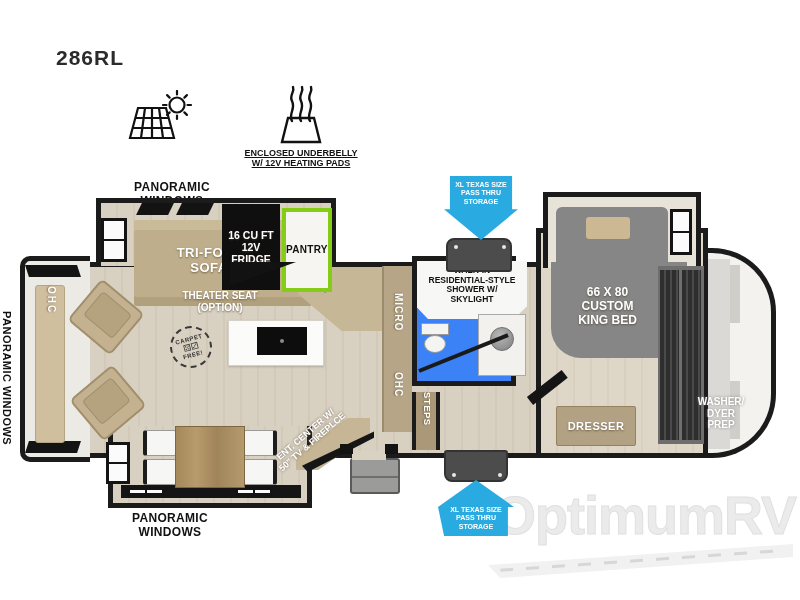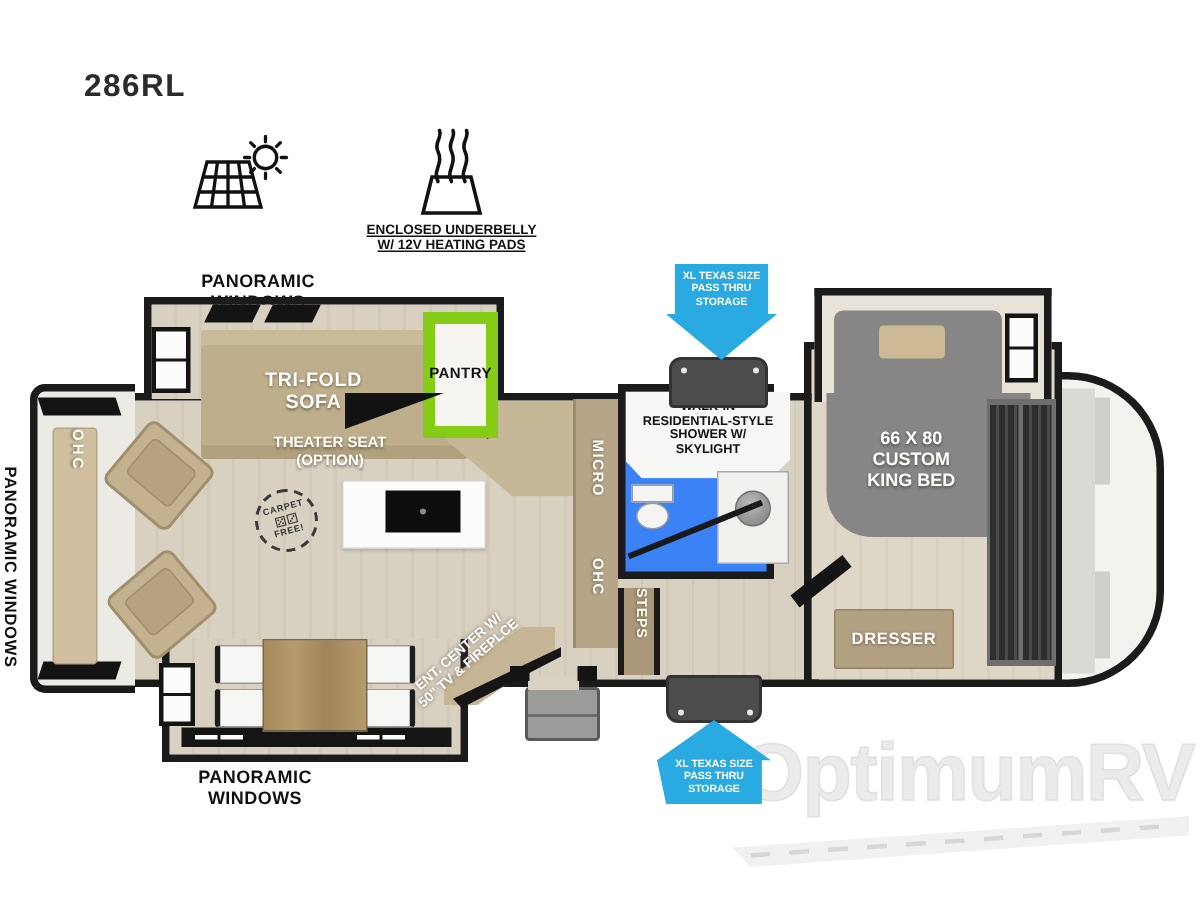--- a/index.html
+++ b/index.html
@@ -80,21 +80,26 @@
   </div>
   <div class="abs win" style="left:101px;top:218px;width:26px;height:44px;z-index:5;grid-template-rows:1fr 1fr;">
       <i></i>
       <i></i>
     </div>
 
   <div class="abs" style="left:134px;top:220px;width:178px;height:86px;z-index:4;background:#bfae8b;border-radius:3px;box-shadow:inset 0 10px 0 #c9ba98, inset 0 -9px 0 #b0a07d;">
     <div class="abs lbl wht" style="left:10px;top:26px;width:130px;font-size:13px;letter-spacing:.5px;">TRI-FOLD
 SOFA</div>
   </div>
-  <div class="abs" style="left:282px;top:208px;width:50px;height:84px;z-index:5;background:#f6f5f1;border:8px solid #84cc16;display:flex;align-items:center;justify-content:center;">
+  <div class="abs" style="left:222px;top:204px;width:58px;height:86px;z-index:5;background:#0f0f0f;display:flex;align-items:center;justify-content:center;">
+    <div class="lbl wht" style="font-size:10.5px;">16 CU FT
+12V
+FRIDGE</div>
+  </div>
+  <div class="abs" style="left:282px;top:208px;width:50px;height:84px;z-index:5;background:#f6f5f1;border:4px solid #84cc16;display:flex;align-items:center;">
     <div class="lbl blk" style="font-size:10px;letter-spacing:.3px;">PANTRY</div>
   </div>
 
   <div class="abs lbl wht" style="left:160px;top:290px;width:120px;font-size:10px;z-index:6;">THEATER SEAT
 (OPTION)</div>
 
   <div class="abs seat" style="left:78px;top:290px;width:56px;height:54px;z-index:5;transform:rotate(40deg);">
       <div></div>
     </div>
   <div class="abs seat" style="left:80px;top:376px;width:56px;height:54px;z-index:5;transform:rotate(-40deg);">
@@ -167,20 +172,23 @@
   <div class="abs" style="left:530px;top:396px;width:44px;height:10px;z-index:5;background:#141414;transform:rotate(-38deg);transform-origin:left center;"></div>
   <div class="abs" style="left:556px;top:406px;width:80px;height:40px;z-index:5;background:#b3a183;border:1px solid #94825f;border-radius:2px;display:flex;align-items:center;justify-content:center;">
     <div class="lbl wht" style="font-size:11px;letter-spacing:.5px;">DRESSER</div>
   </div>
 
   <div class="abs" style="left:708px;top:248px;width:68px;height:210px;z-index:3;background:#f3f2ee;border:5px solid var(--wall);border-left:none;border-radius:0 64px 64px 0;">
     <div class="abs" style="left:0;top:6px;width:22px;height:190px;background:#dad9d5;"></div>
     <div class="abs" style="left:22px;top:12px;width:10px;height:58px;background:#cfcec9;"></div>
     <div class="abs" style="left:22px;top:128px;width:10px;height:58px;background:#cfcec9;"></div>
   </div>
+  <div class="abs lbl wht" style="left:688px;top:396px;width:66px;z-index:6;font-size:10px;text-shadow:0 0 3px #7e7e7e;">WASHER/
+DYER
+PREP</div>
 
   <div class="abs" style="left:352px;top:451px;width:34px;height:9px;z-index:5;background:#d9d1c2;"></div>
   <div class="abs" style="left:340px;top:444px;width:13px;height:10px;z-index:6;background:#131313;"></div>
   <div class="abs" style="left:385px;top:444px;width:13px;height:10px;z-index:6;background:#131313;"></div>
   <div class="abs" style="left:350px;top:458px;width:50px;height:36px;z-index:4;background:#9b9b99;border:2px solid #5a5a5a;border-radius:3px;">
     <div class="abs" style="left:0;top:16px;width:46px;height:2px;background:#6e6e6e;"></div>
   </div>
 
   <div class="abs floor" style="left:108px;top:426px;width:204px;height:82px;z-index:3;border:5px solid var(--wall);border-top:none;">
     <div class="abs" style="left:8px;top:59px;width:180px;height:13px;background:#151515;"></div>

